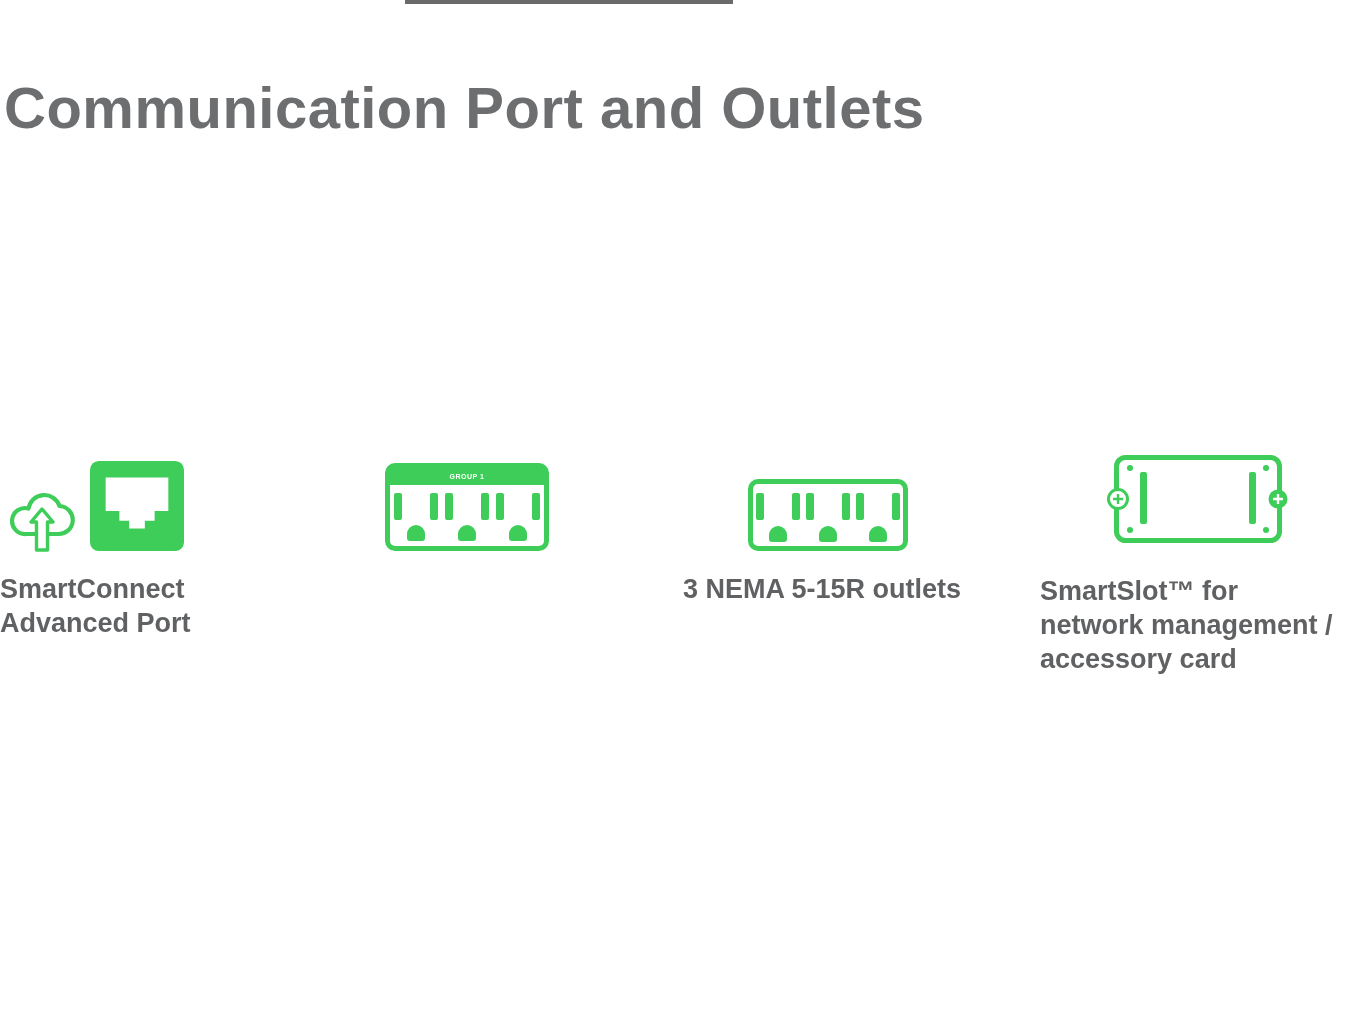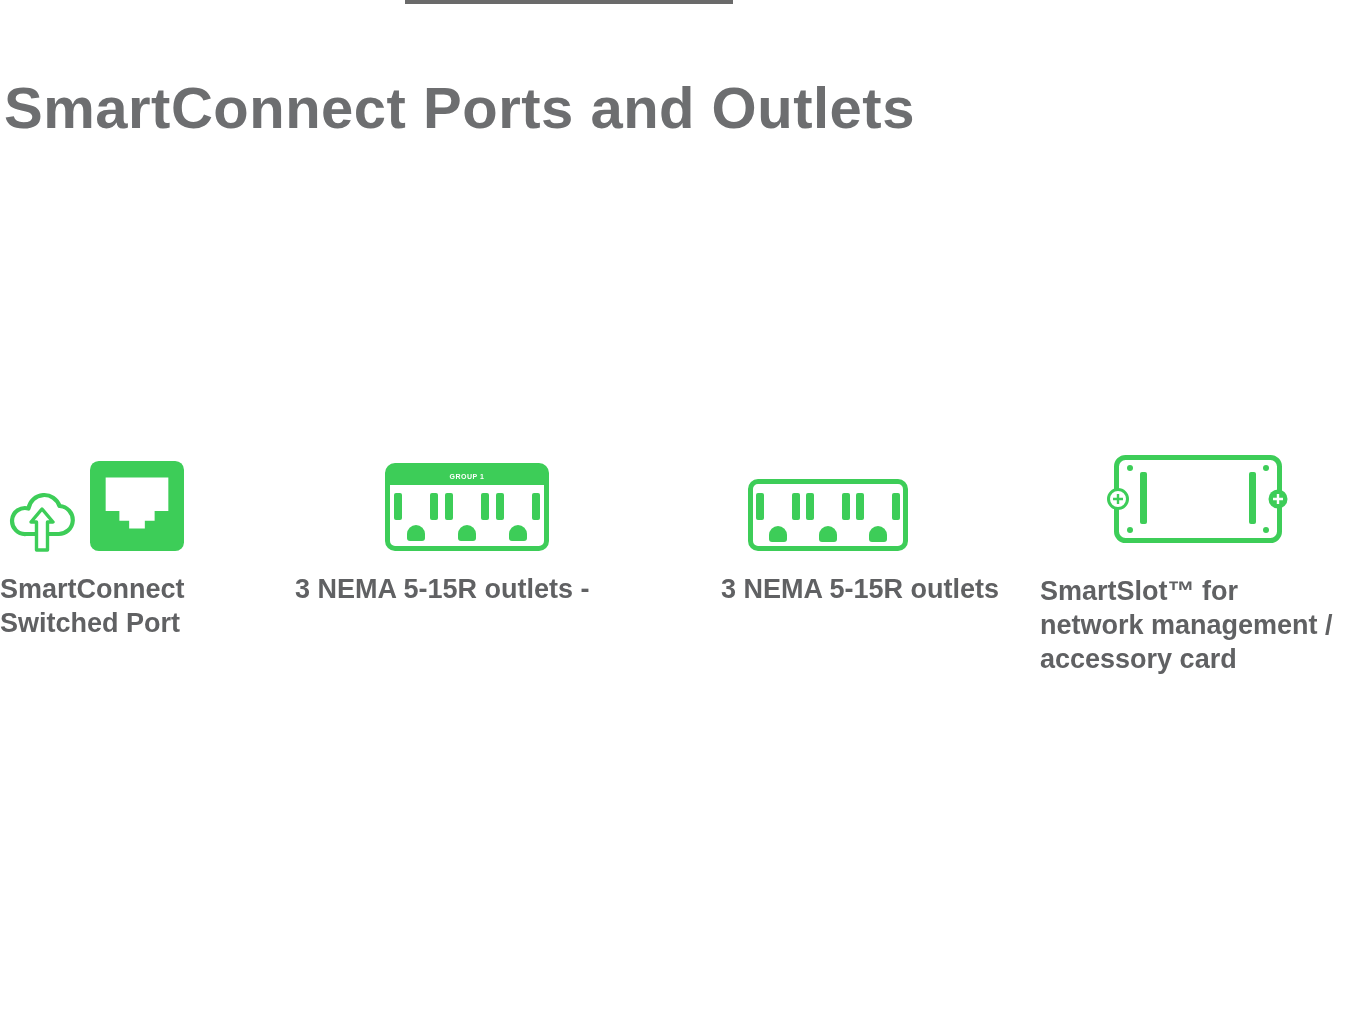--- a/index.html
+++ b/index.html
@@ -18,53 +18,53 @@
 
   
   .tab-indicator{left:405px;top:0;width:328px;height:4px;background:#6a6a6a;}
   .page-title{left:4px;top:74px;font-size:58px;font-weight:bold;color:var(--gray);letter-spacing:.5px;}
   .subtitle{left:5px;top:168px;font-size:33px;font-weight:bold;color:var(--gray);line-height:49px;letter-spacing:.3px;}
 
   
   .feature-label{font-size:27px;font-weight:bold;color:var(--label-gray);line-height:34px;text-align:left;}
   .f1-label{left:0;top:572px;width:202px;}
   .f2-label{left:295px;top:572px;width:340px;}
-  .f3-label{left:683px;top:572px;width:290px;margin-left:38px;}
+  .f3-label{left:683px;top:572px;width:290px;}
   .f4-label{left:1040px;top:574px;width:316px;}
 
   .gout{border:5px solid var(--green);border-radius:10px;background:#fff;}
   .gout-band{position:absolute;left:0;top:0;right:0;height:17px;background:var(--green);
     color:#fff;font-size:7px;font-weight:bold;text-align:center;line-height:17px;letter-spacing:.5px;}
   .gout-row{position:absolute;left:0;right:0;display:flex;justify-content:space-around;}
   .gslot{width:8px;height:27px;background:var(--green);border-radius:2px;display:inline-block;}
   .gpair{width:44px;display:flex;justify-content:space-between;}
   .gground{width:18px;height:16px;background:var(--green);border-radius:9px 9px 3px 3px;}
 
   
   #photo{left:0;top:780px;width:1346px;height:232px;}
 </style>
 </head>
 <body>
 
 <div class="abs tab-indicator"></div>
-<h1 class="abs page-title">SmartConnect Ports and Outlets</h1>
+<h1 class="abs page-title">Communication Port and Outlets</h1>
 <div class="abs subtitle">
 </div>
 
 <svg class="abs" style="left:8px;top:484px;" width="68" height="72" viewBox="0 0 68 72">
   <path d="M20 50 H18 A13 13 0 1 1 20.5 24.5 A16 16 0 0 1 51.5 22 A12 12 0 1 1 50 50 Z" fill="none" stroke="#3dcd58" stroke-width="4.2" stroke-linejoin="round"></path>
   <path d="M34 25 L45 38 H39.5 V66 H28.5 V38 H23 Z" fill="#fff" stroke="#3dcd58" stroke-width="3.4" stroke-linejoin="round"></path>
 </svg>
 <svg class="abs" style="left:90px;top:460px;" width="94" height="92" viewBox="0 0 96 92">
   <rect x="0" y="0" width="96" height="92" rx="9" fill="#3dcd58"></rect>
   <path d="M16 17 H80 V51 H66 V61 H56 V69 H40 V61 H30 V51 H16 Z" fill="#fff"></path>
 </svg>
 <div class="abs feature-label f1-label">
   <div>SmartConnect</div>
-  <div>Switched Port</div>
+  <div>Advanced Port</div>
 </div>
 
 <div class="abs gout" style="left:385px;top:463px;width:164px;height:88px;">
   <div class="gout-band">GROUP 1</div>
   <div class="gout-row" style="top:25px;">
     <div class="gpair">
         <span class="gslot"></span>
         <span class="gslot"></span>
       </div>
     <div class="gpair">
@@ -76,21 +76,20 @@
         <span class="gslot"></span>
       </div>
   </div>
   <div class="gout-row" style="top:57px;">
     <div class="gground"></div>
       <div class="gground"></div>
       <div class="gground"></div>
   </div>
 </div>
 <div class="abs feature-label f2-label">
-  <div>3 NEMA 5-15R outlets -</div>
 </div>
 
 <div class="abs gout" style="left:748px;top:479px;width:160px;height:72px;">
   <div class="gout-row" style="top:9px;">
     <div class="gpair">
         <span class="gslot"></span>
         <span class="gslot"></span>
       </div>
     <div class="gpair">
         <span class="gslot"></span>

